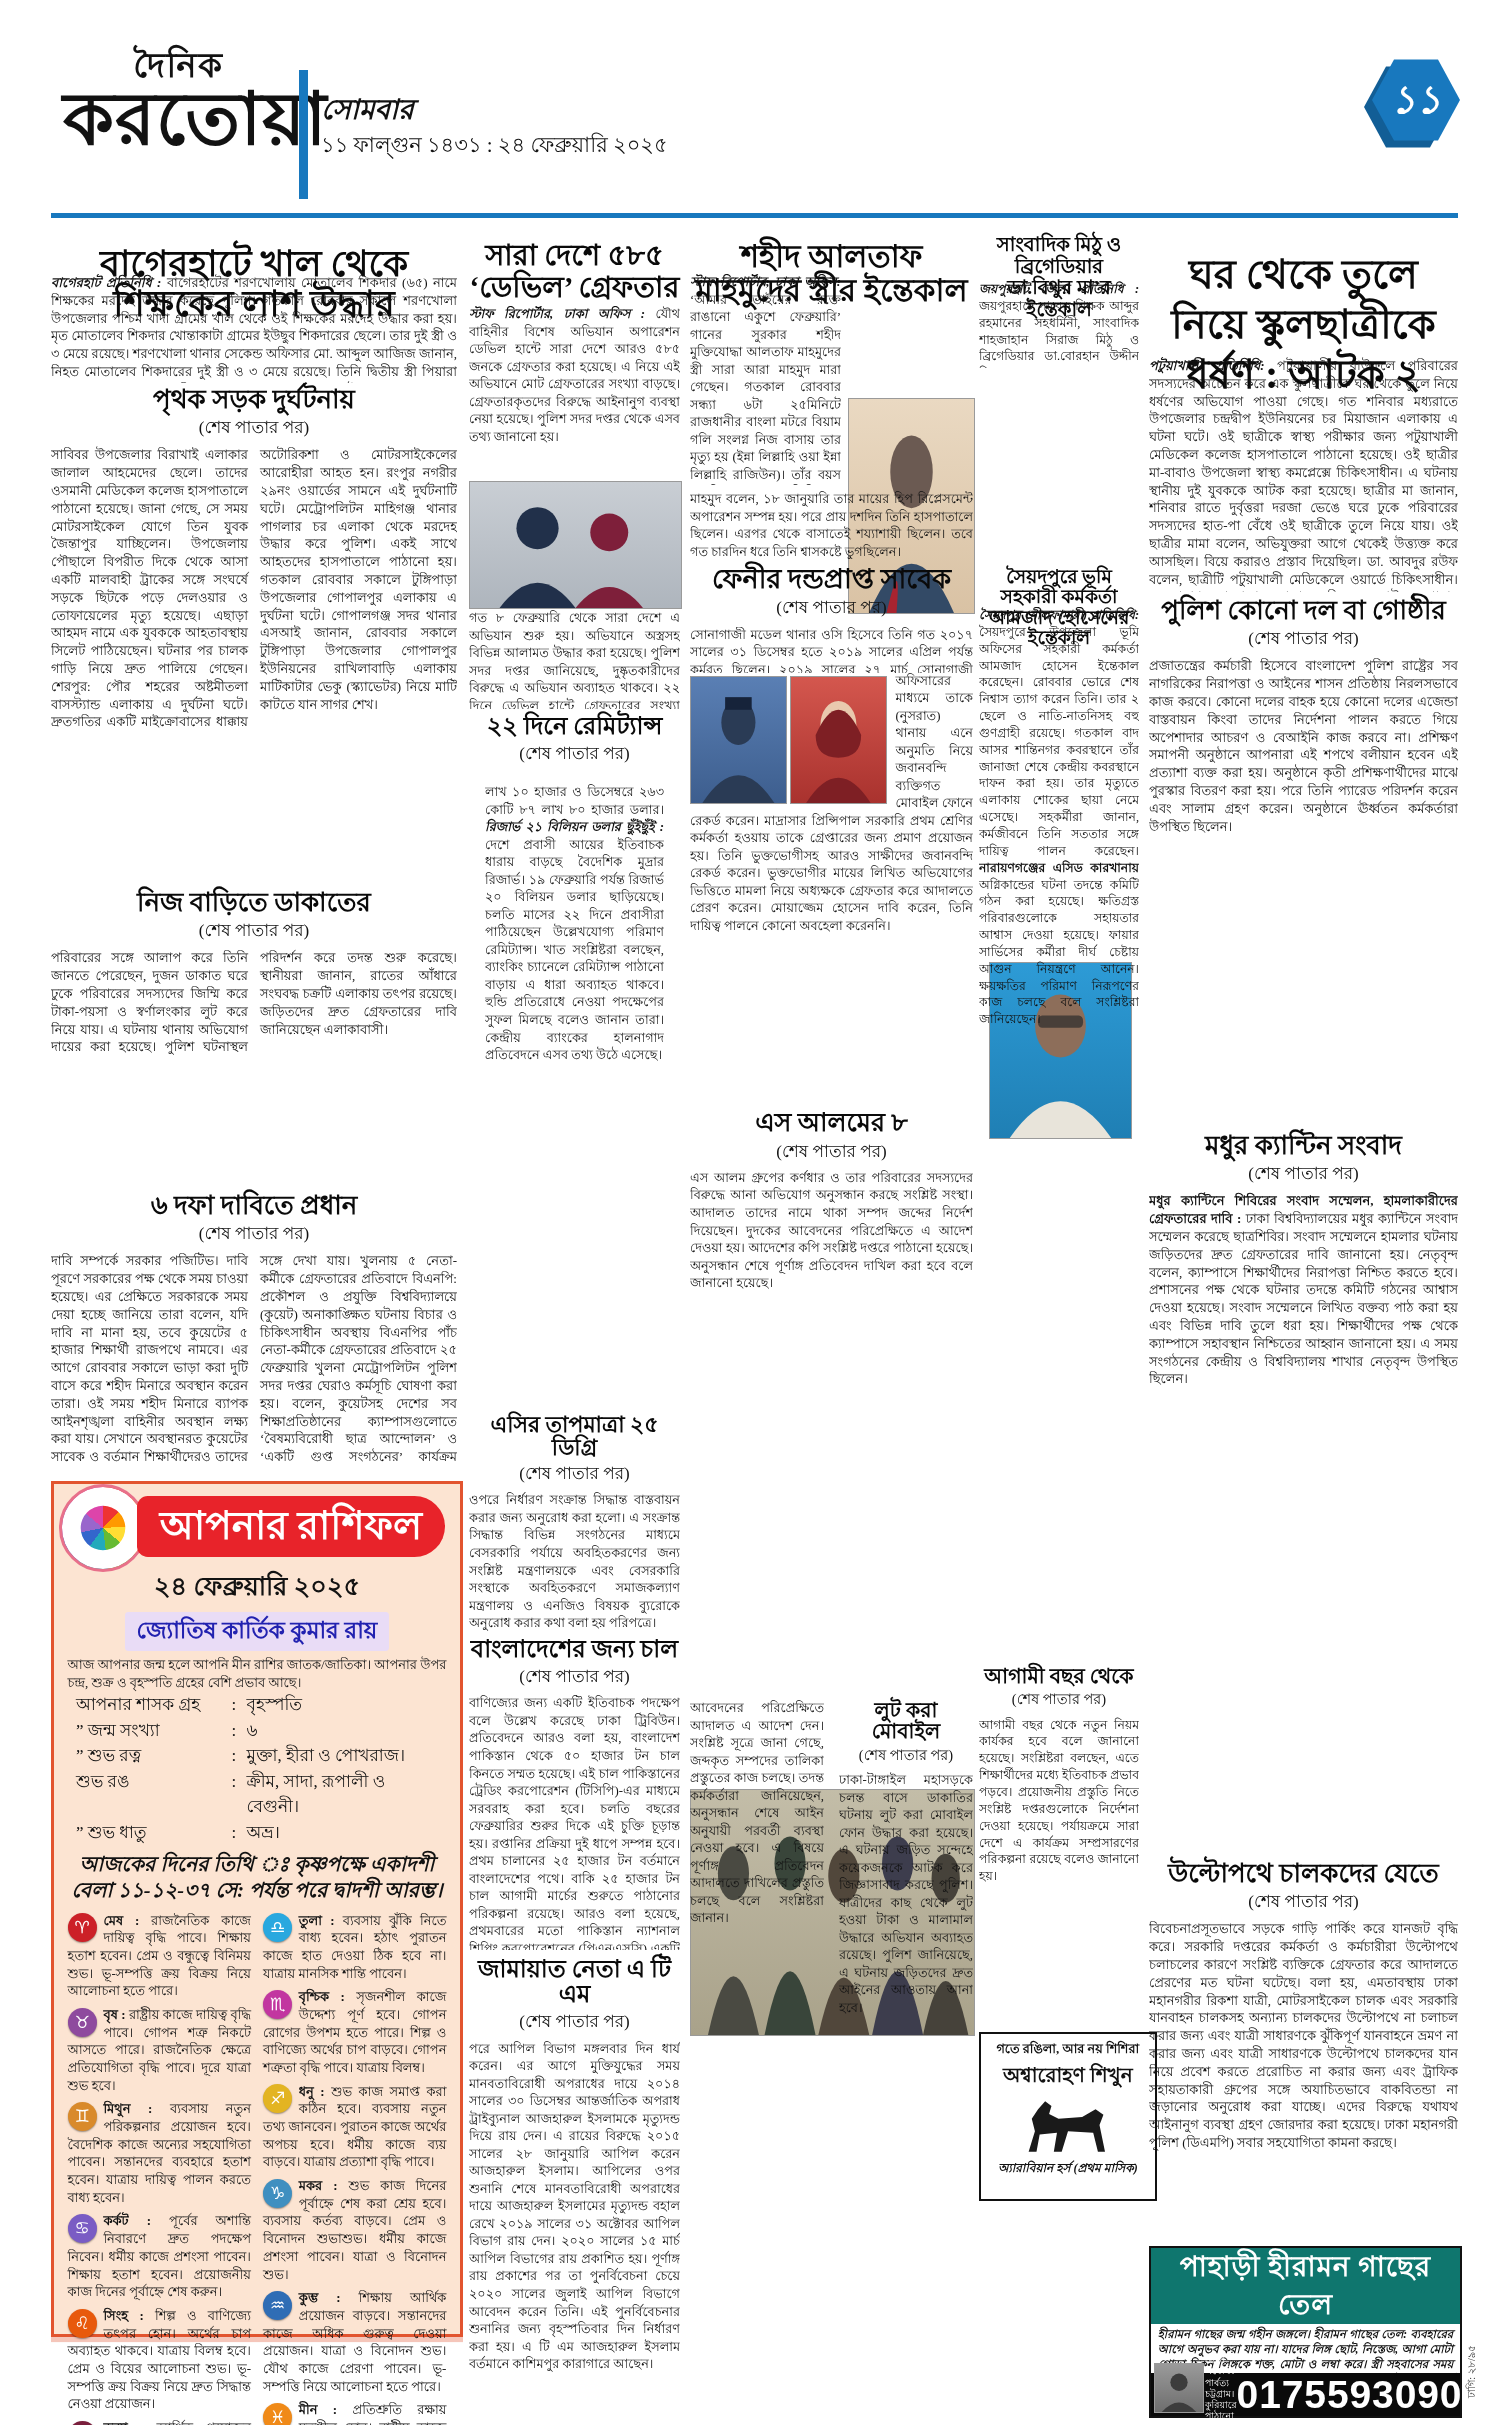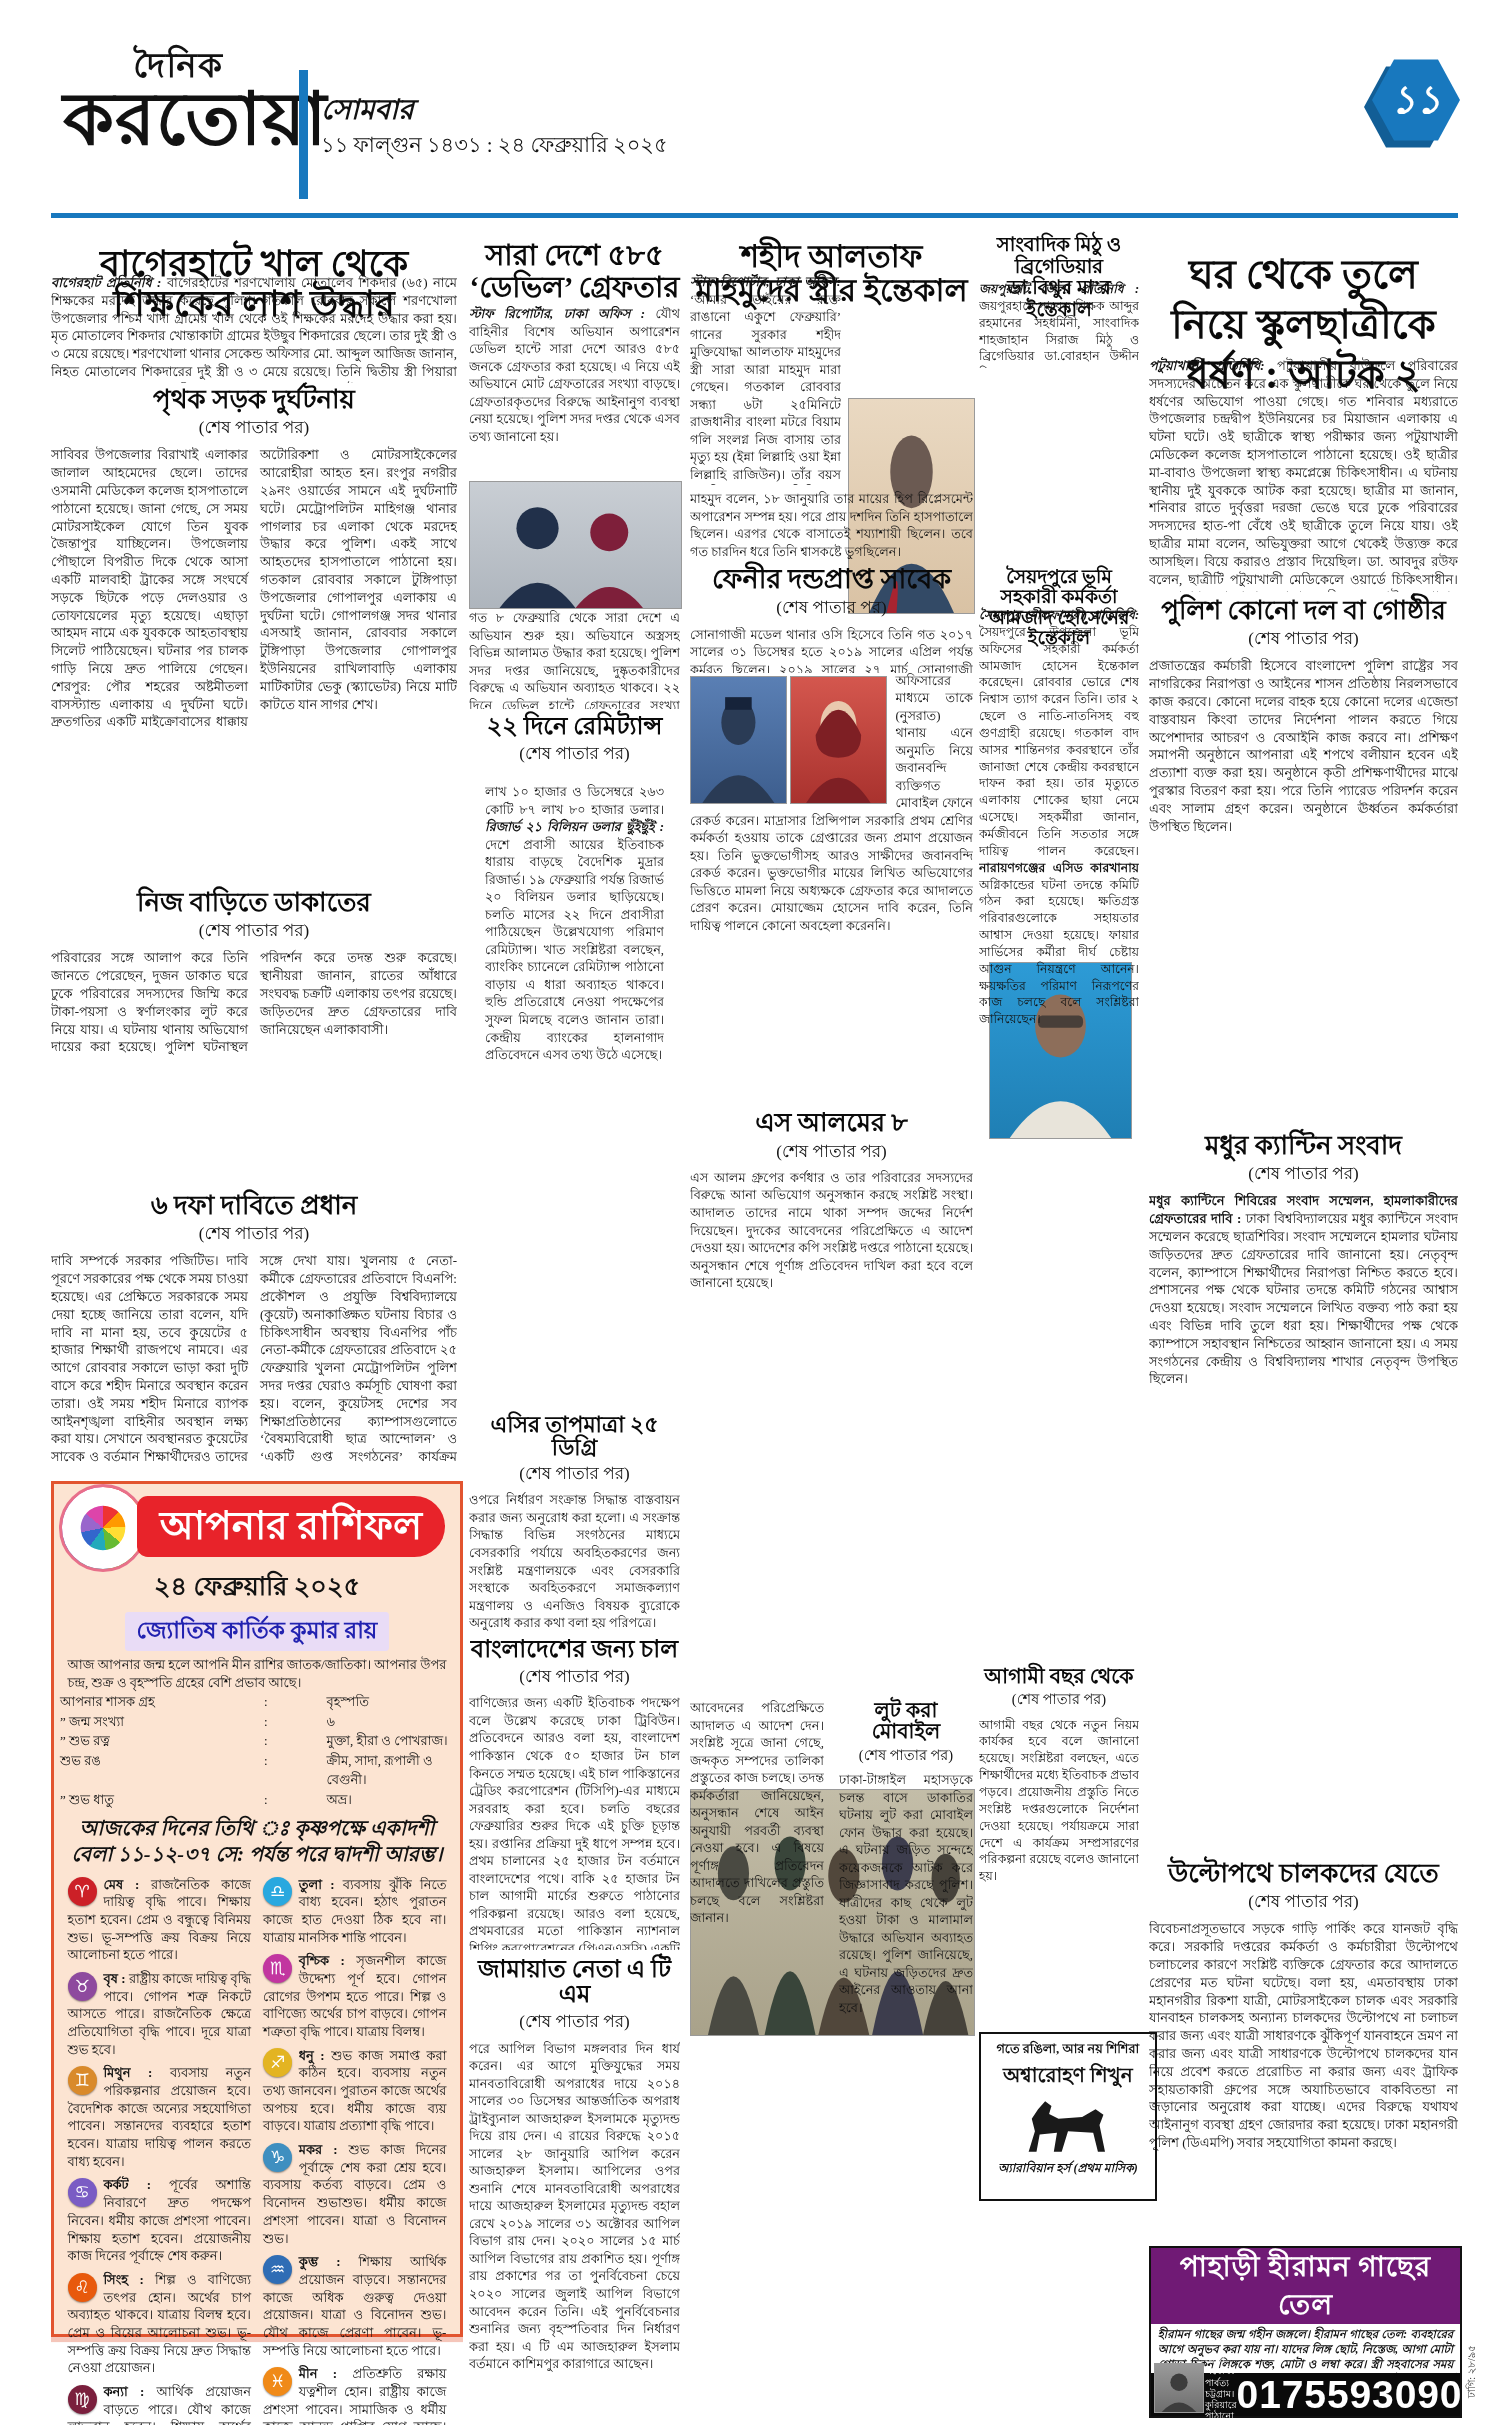--- a/index.html
+++ b/index.html
@@ -27,39 +27,39 @@
   .banner-pill{position:absolute;left:73px;top:3.4px;right:5.1px;height:61px;background:#e8232a;
                border-radius:12px 34px 34px 12px;color:#fff;font-weight:bold;font-size:39px;
                text-align:center;line-height:60px;}
   .wheel{position:absolute;left:-5.1px;top:-8.5px;width:82px;height:82px;border-radius:50%;
          background:conic-gradient(#e33 0 12%,#f90 12% 24%,#fd3 24% 36%,#6b3 36% 48%,#2ab 48% 60%,#36c 60% 72%,#96c 72% 86%,#d4a 86% 100%);
          border:3.4px solid #e8708a;box-shadow:inset 0 0 0 18.7px #fff;}
   .r-date{text-align:center;font-weight:bold;font-size:25.5px;margin:6.8px 0 1.7px;}
   .r-astro{text-align:center;font-weight:bold;font-size:23px;color:#2222b0;}
   .r-astro span{background:#e9dcf6;padding:0 12px;border-radius:3.4px;display:inline-block;}
   .r-intro{font-size:13px;line-height:1.4;text-align:justify;padding:5.1px 13.6px 0;}
-  .arow{display:flex;font-size:13px;line-height:1.5;padding:0 6px;gap:48px;}
+  .arow{display:flex;font-size:17px;line-height:1.5;padding:0 22px;}
   .al{width:145px;}
   .ac{width:25.5px;text-align:center;}
   .av{flex:1;}
   .tithi{font-weight:bold;font-style:italic;text-align:center;font-size:20.4px;line-height:1.25;
          margin:6.8px 8.5px 5.1px;}
   .signs-wrap{display:flex;gap:12px;padding:3.4px 13.6px 8.5px;}
   .signs-col{flex:1;}
   .sign{font-size:13px;line-height:1.36;text-align:justify;margin-bottom:6px;}
   .sic{display:inline-block;width:29px;height:29px;border-radius:50%;color:#fff;text-align:center;
        line-height:29px;font-size:17px;float:left;margin:1.7px 6.8px 0 0;font-family:"DejaVu Sans",sans-serif;
        box-shadow:0 0.9px 1.7px #0006;}
   
   #horse-ad{border:2.6px solid #111;padding:5.1px 6.8px;}
   .hline1{font-weight:bold;font-size:12.8px;text-align:center;}
   .hline2{font-weight:bold;font-size:20px;text-align:center;}
   .hline3{font-weight:bold;font-size:12px;text-align:center;font-style:italic;}
   #hiramon{border:2.6px solid #111;background:#fff;}
-  .hi-title{background:#701a75;color:#fff;font-weight:bold;font-size:28px;text-align:center;
+  .hi-title{background:#0f766e;color:#fff;font-weight:bold;font-size:28px;text-align:center;
             line-height:1.35;letter-spacing:0.9px;}
   .hi-body{font-weight:bold;font-style:italic;font-size:11.5px;line-height:1.32;text-align:justify;
            padding:3.4px 6.8px;}
   .hi-bar{position:absolute;left:0;right:0;bottom:0;height:43px;background:#0a0a0a;color:#fff;
           display:flex;align-items:center;}
   .hi-agent{font-size:9.4px;width:100px;line-height:1.2;padding-left:54px;}
   .hi-phone{flex:1;font-weight:bold;font-size:39px;text-align:center;padding-right:19px;
             font-family:"Liberation Sans",sans-serif;letter-spacing:0.9px;}
   .vtext{writing-mode:vertical-rl;transform:rotate(180deg);font-size:10.2px;color:#333;}
 </style>

